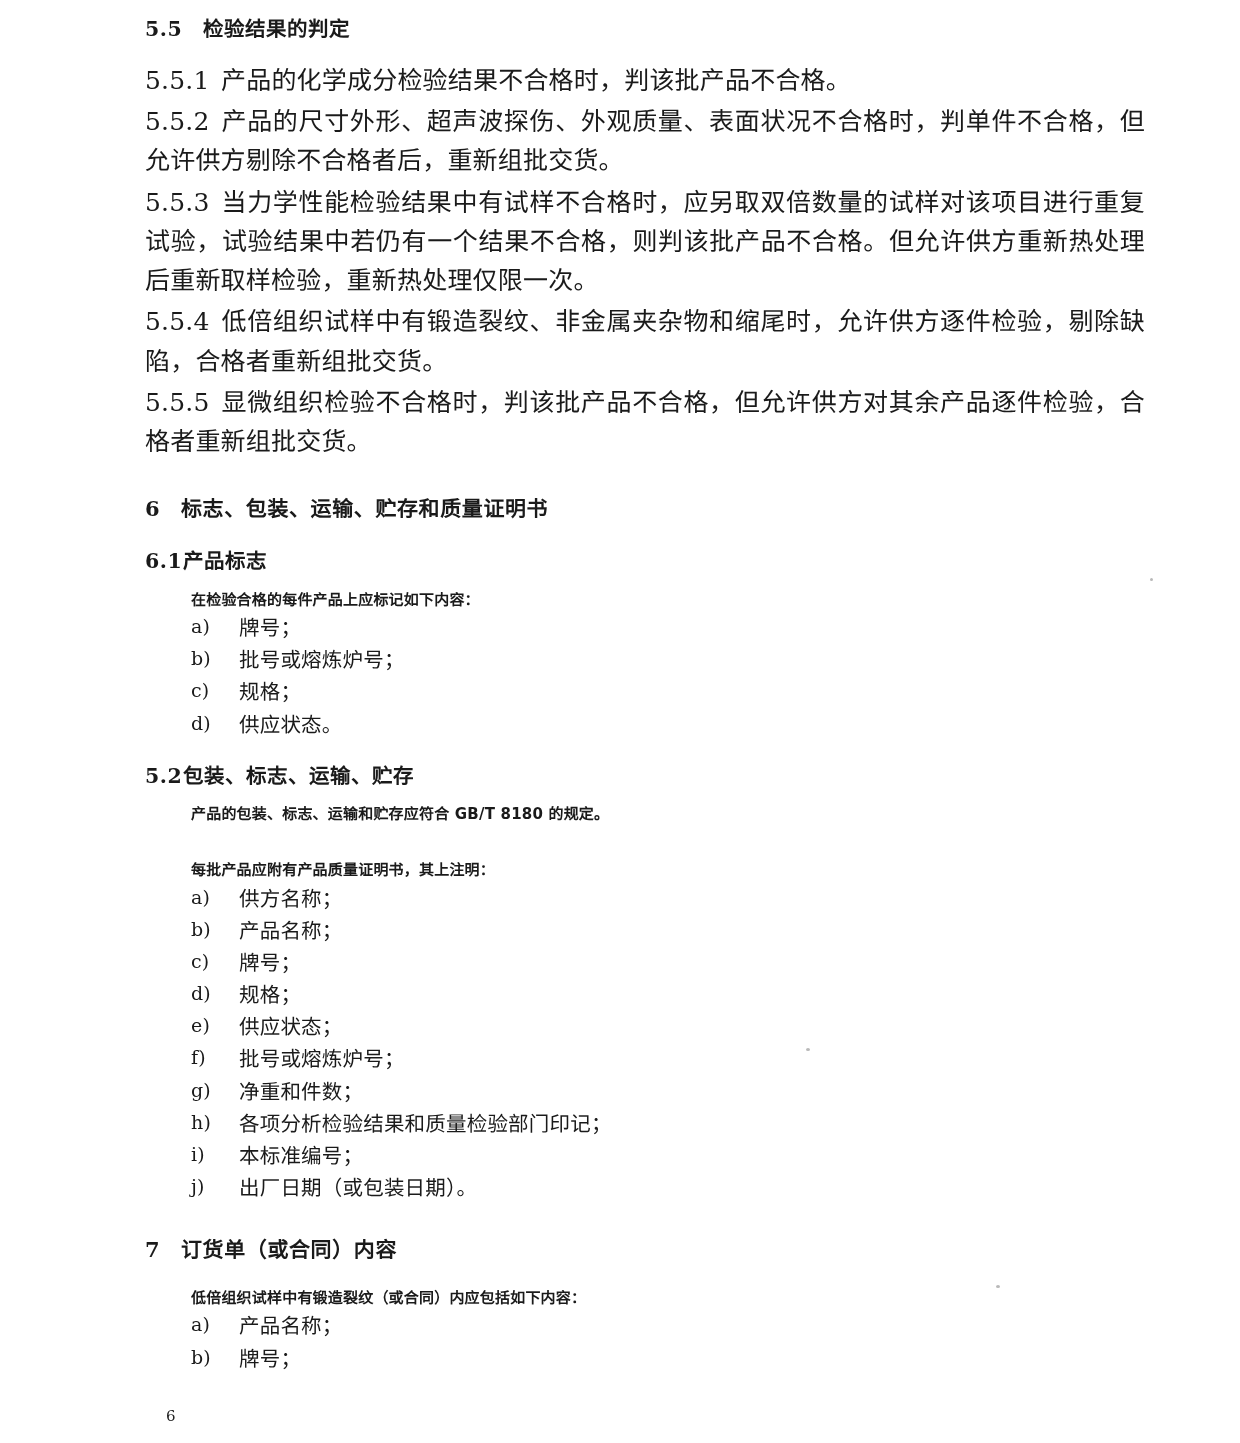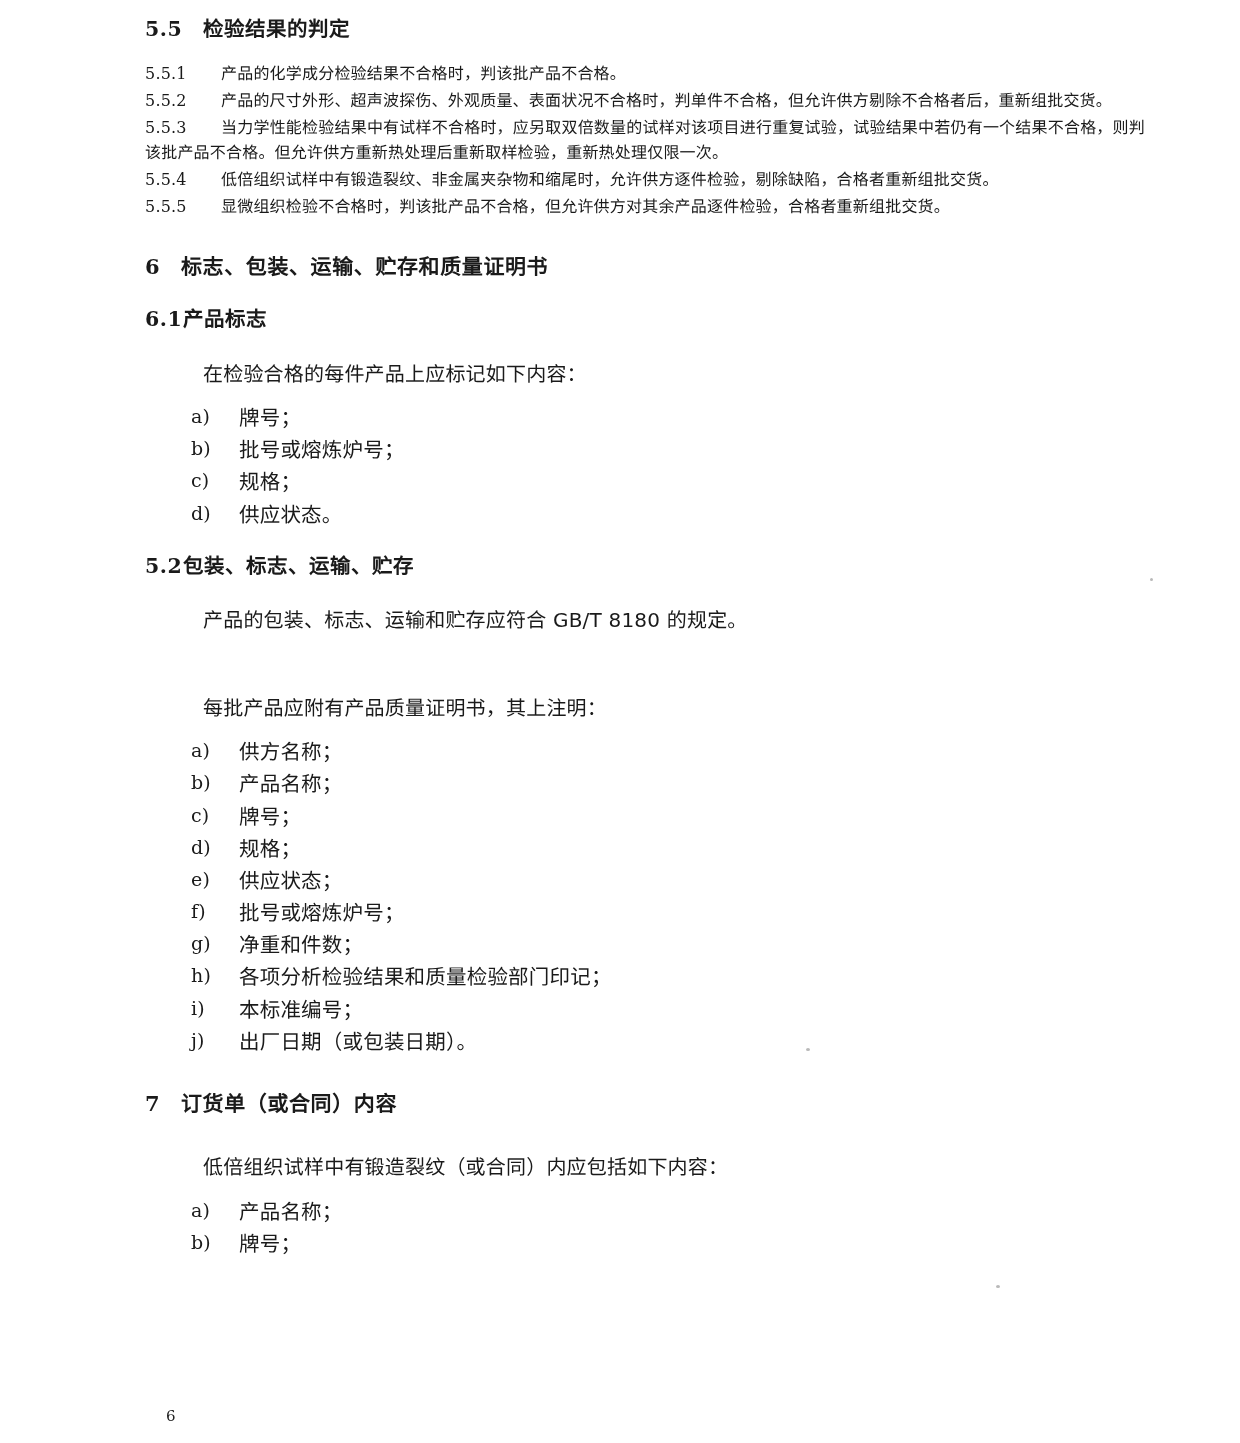--- a/index.html
+++ b/index.html
@@ -38,36 +38,37 @@
     font-weight: bold;
     letter-spacing: 0.5px;
     margin: 0;
     line-height: 1.5;
   }
   .h-clause .num {
     display: inline-block;
     min-width: 38px;
   }
   p.body {
-    font-size: 16px;
+    font-size: 25px;
     line-height: 1.57;
     margin: 0 0 2px 0;
     text-align: justify;
     letter-spacing: 0.2px;
   }
   p.body .num {
     display: inline-block;
     min-width: 76px;
   }
   p.indent {
-    font-size: 20px;
+    font-size: 15px;
     line-height: 1.57;
-    margin: 12px;
+    margin: 0;
     padding-left: 46px;
     letter-spacing: 0.2px;
+    font-weight: bold;
   }
   .gap-lg { height: 30px; }
   .gap-md { height: 20px; }
   .gap-sm { height: 12px; }
 
   ul.items {
     list-style: none;
     margin: 0;
     padding: 0 0 0 46px;
   }

